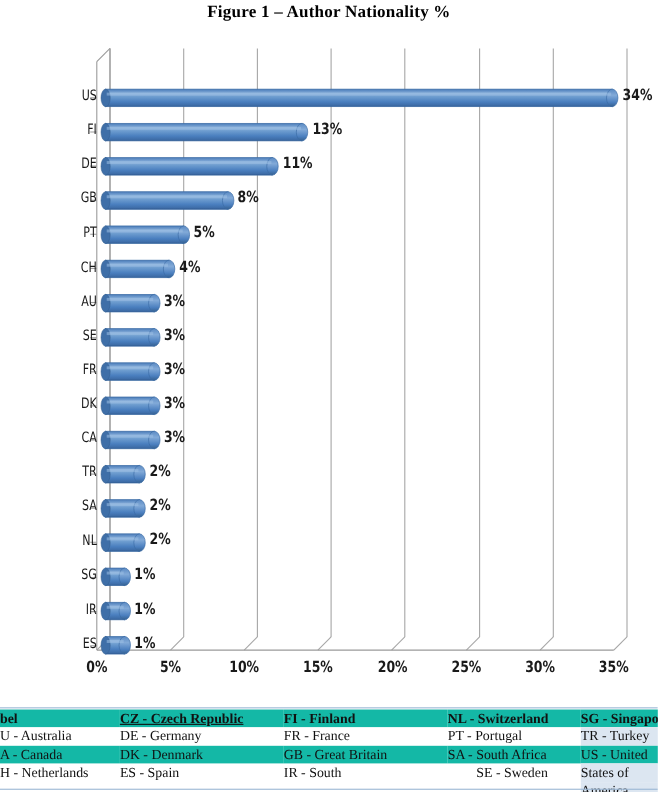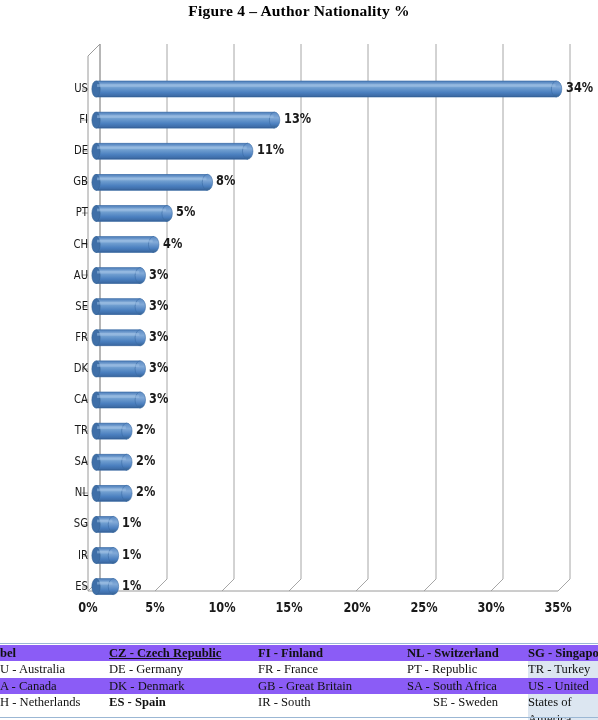--- a/index.html
+++ b/index.html
@@ -105,37 +105,37 @@
     font-family: "Liberation Serif", "DejaVu Serif", serif;
     font-size: 12.6px;
     color: #111111;
     table-layout: fixed;
   }
   #legend-table td {
     padding: 1px 4px 1px 0;
     vertical-align: top;
     line-height: 1.15;
   }
-  #legend-table tr.band td { background: #8b5cf6; }
+  #legend-table tr.band td { background: #14b8a6; }
   #legend-table td.tinted { background: #dce6f1; }
   #legend-table td.hdr { font-weight: bold; }
   .rule-top, .rule-bot {
     position: absolute;
     left: 0;
     width: 598px;
     height: 1px;
     background: #9bb7d4;
   }
   .rule-top { top: 643px; }
   .rule-bot { top: 717px; }
 </style>
 </head>
 <body>
 
-<div id="figure-title">Figure 4 – Author Nationality %</div>
+<div id="figure-title">Figure 1 – Author Nationality %</div>
 
 <div id="chart">
 
   <svg id="chart-svg" width="598" height="600">
     <defs>
 
       <linearGradient id="barGrad" x1="0" y1="0" x2="0" y2="1">
         <stop offset="0%" stop-color="#4a79b5"></stop>
         <stop offset="8%" stop-color="#5d8cc4"></stop>
         <stop offset="26%" stop-color="#8fb4dd"></stop>
@@ -333,33 +333,33 @@
         <td class="hdr" style="width: 105px;">bel</td>
         <td class="hdr" style="width: 145px; text-decoration: underline;">CZ - Czech Republic</td>
         <td class="hdr" style="width: 145px;">FI - Finland</td>
         <td class="hdr" style="width: 117px;">NL - Switzerland</td>
         <td class="hdr" style="width: 86px;">SG - Singapore</td>
       </tr>
       <tr>
         <td style="width: 105px;">U - Australia</td>
         <td style="width: 145px;">DE - Germany</td>
         <td style="width: 145px;">FR - France</td>
-        <td style="width: 117px;">PT - Republic</td>
+        <td style="width: 117px;">PT - Portugal</td>
         <td class="tinted" style="width: 86px;">TR - Turkey</td>
       </tr>
       <tr class="band">
         <td style="width: 105px;">A - Canada</td>
         <td style="width: 145px;">DK - Denmark</td>
         <td style="width: 145px;">GB - Great Britain</td>
         <td style="width: 117px;">SA - South Africa</td>
         <td style="width: 86px;">US - United</td>
       </tr>
       <tr>
         <td style="width: 105px;">H - Netherlands</td>
-        <td style="width: 145px; font-weight: bold;">ES - Spain</td>
+        <td style="width: 145px;">ES - Spain</td>
         <td style="width: 145px;">IR - South</td>
         <td style="width: 117px; text-align: center;">SE - Sweden</td>
         <td class="tinted" style="width: 86px;">States of</td>
       </tr>
       <tr>
         <td style="width: 105px;"></td>
         <td style="width: 145px;"></td>
         <td style="width: 145px;"></td>
         <td style="width: 117px;"></td>
         <td class="tinted" style="width: 86px;">America</td>

